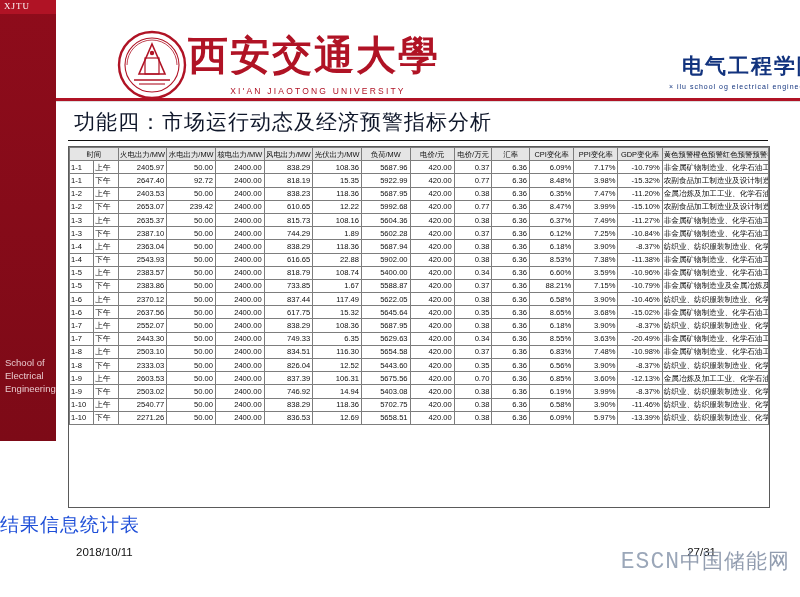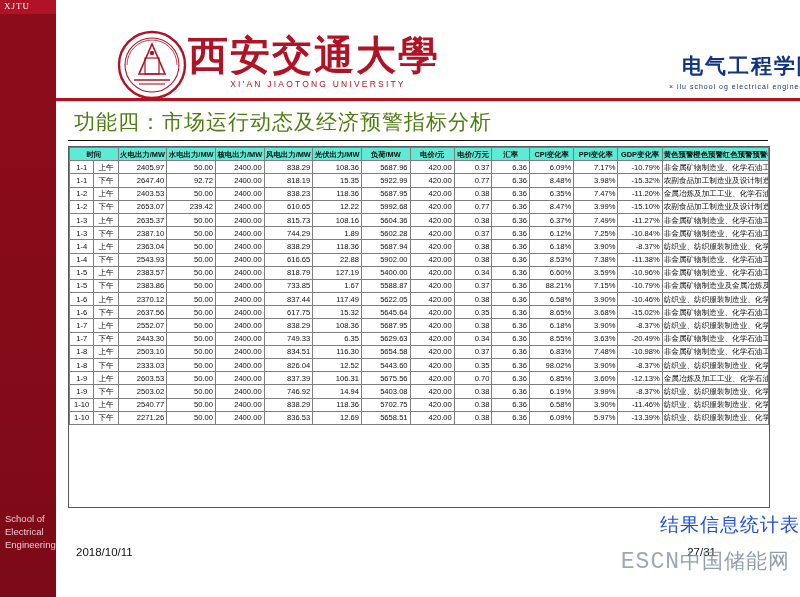--- a/index.html
+++ b/index.html
@@ -5,21 +5,21 @@
   html,body{margin:0;padding:0;}
   body{
     width:800px;height:597px;
     background:#fff;
     font-family:"Liberation Sans","DejaVu Sans",sans-serif;
     overflow:hidden;
     position:relative;
   }
   
   .left-rail{
-    position:absolute;left:0;top:0;width:56px;height:597px;
+    position:absolute;left:0;top:0;width:56px;height:441px;
     background:#8c0b1a;
     background:linear-gradient(180deg,#8e0c1b 0%,#7d0a17 100%);
   }
   .rail-top{
     position:absolute;left:0;top:0;width:56px;height:14px;background:#b01325;
   }
   .xjtu-mark{
     position:absolute;left:4px;top:1px;color:#fff;font-size:9px;letter-spacing:1px;
     font-family:"Liberation Serif","DejaVu Serif",serif;
   }
@@ -45,69 +45,69 @@
   .univ-name{
     position:absolute;left:132px;top:20px;width:260px;height:58px;
   }
   .univ-cn{
     font-family:"Liberation Serif","DejaVu Serif",serif;
     font-size:40px;font-weight:bold;color:#b01325;letter-spacing:2px;
     line-height:44px;white-space:nowrap;
   }
   .univ-en{
     font-size:8.5px;color:#b01325;letter-spacing:2.2px;text-align:center;
-    margin-top:1px;white-space:nowrap;
+    margin-top:8px;white-space:nowrap;
   }
   .college{
     position:absolute;right:6px;top:38px;text-align:right;
   }
   .college-cn{
     font-family:"Liberation Serif","DejaVu Serif",serif;
     font-size:21px;font-weight:bold;color:#12337e;letter-spacing:2px;white-space:nowrap;
   }
   .college-en{
     font-size:7px;color:#12337e;letter-spacing:1px;margin-top:3px;white-space:nowrap;
   }
   
   .slide-title{
     position:absolute;left:74px;top:108px;
     font-family:"Liberation Serif","DejaVu Serif",serif;
-    font-size:21px;color:#4d7c0f;letter-spacing:1px;white-space:nowrap;
+    font-size:21px;color:#0f172a;letter-spacing:1px;white-space:nowrap;
   }
   .title-rule{
     position:absolute;left:68px;top:140px;width:700px;height:1px;background:#111;
   }
   
   .table-wrap{
     position:absolute;left:68px;top:146px;width:700px;height:360px;
     border:1px solid #5a5a5a;background:#fff;overflow:hidden;
   }
   table{
     border-collapse:collapse;width:700px;table-layout:fixed;
     font-family:"Liberation Sans","DejaVu Sans",sans-serif;
   }
   th,td{
     border:1px solid #7d7d7d;
     font-size:7.6px;line-height:9px;height:12.2px;padding:0 1px;
     color:#0d0d0d;white-space:nowrap;overflow:hidden;text-overflow:clip;
   }
-  th{font-weight:bold;background:#5eead4;text-align:center;font-size:7.4px;}
+  th{font-weight:normal;background:#e5e5e5;text-align:center;font-size:7.4px;}
   td{text-align:left;}
-  td.c{text-align:center;}
+  td.c{text-align:left;}
   td.r{text-align:right;padding-right:2px;}
   
   col.w-time{width:22px}
   col.w-num{width:44px}
   col.w-num2{width:40px}
   col.w-idx{width:34px}
   col.w-ind{width:40px}
   col.w-txt{width:96px}
   
   .caption{
-    position:absolute;left:0;top:512px;width:800px;text-align:right;
+    position:absolute;left:0;top:512px;width:800px;text-align:left;
     font-family:"Liberation Serif","DejaVu Serif",serif;
     font-size:19px;color:#1f4fd8;letter-spacing:1px;
   }
   
   .date{
     position:absolute;left:76px;top:546px;font-size:11.5px;color:#111;
   }
   .pagenum{
     position:absolute;right:84px;top:546px;font-size:11.5px;color:#111;
   }
@@ -336,21 +336,21 @@
           <td class="r">-11.38%</td>
           <td>非金属矿物制造业、化学石油工业、煤炭</td>
         </tr>
         <tr>
           <td class="c">1-5</td>
           <td class="c">上午</td>
           <td class="r">2383.57</td>
           <td class="r">50.00</td>
           <td class="r">2400.00</td>
           <td class="r">818.79</td>
-          <td class="r">127.19</td>
+          <td class="r">108.74</td>
           <td class="r">5400.00</td>
           <td class="r">420.00</td>
           <td class="r">0.34</td>
           <td class="r">6.36</td>
           <td class="r">6.60%</td>
           <td class="r">3.59%</td>
           <td class="r">-10.96%</td>
           <td>非金属矿物制造业、化学石油工业、煤炭</td>
         </tr>
         <tr>
@@ -460,21 +460,21 @@
           <td class="c">下午</td>
           <td class="r">2333.03</td>
           <td class="r">50.00</td>
           <td class="r">2400.00</td>
           <td class="r">826.04</td>
           <td class="r">12.52</td>
           <td class="r">5443.60</td>
           <td class="r">420.00</td>
           <td class="r">0.35</td>
           <td class="r">6.36</td>
-          <td class="r">98.02%</td>
+          <td class="r">6.56%</td>
           <td class="r">3.90%</td>
           <td class="r">-8.37%</td>
           <td>纺织业、纺织服装制造业、化学石油工业</td>
         </tr>
         <tr>
           <td class="c">1-9</td>
           <td class="c">上午</td>
           <td class="r">2603.53</td>
           <td class="r">50.00</td>
           <td class="r">2400.00</td>

